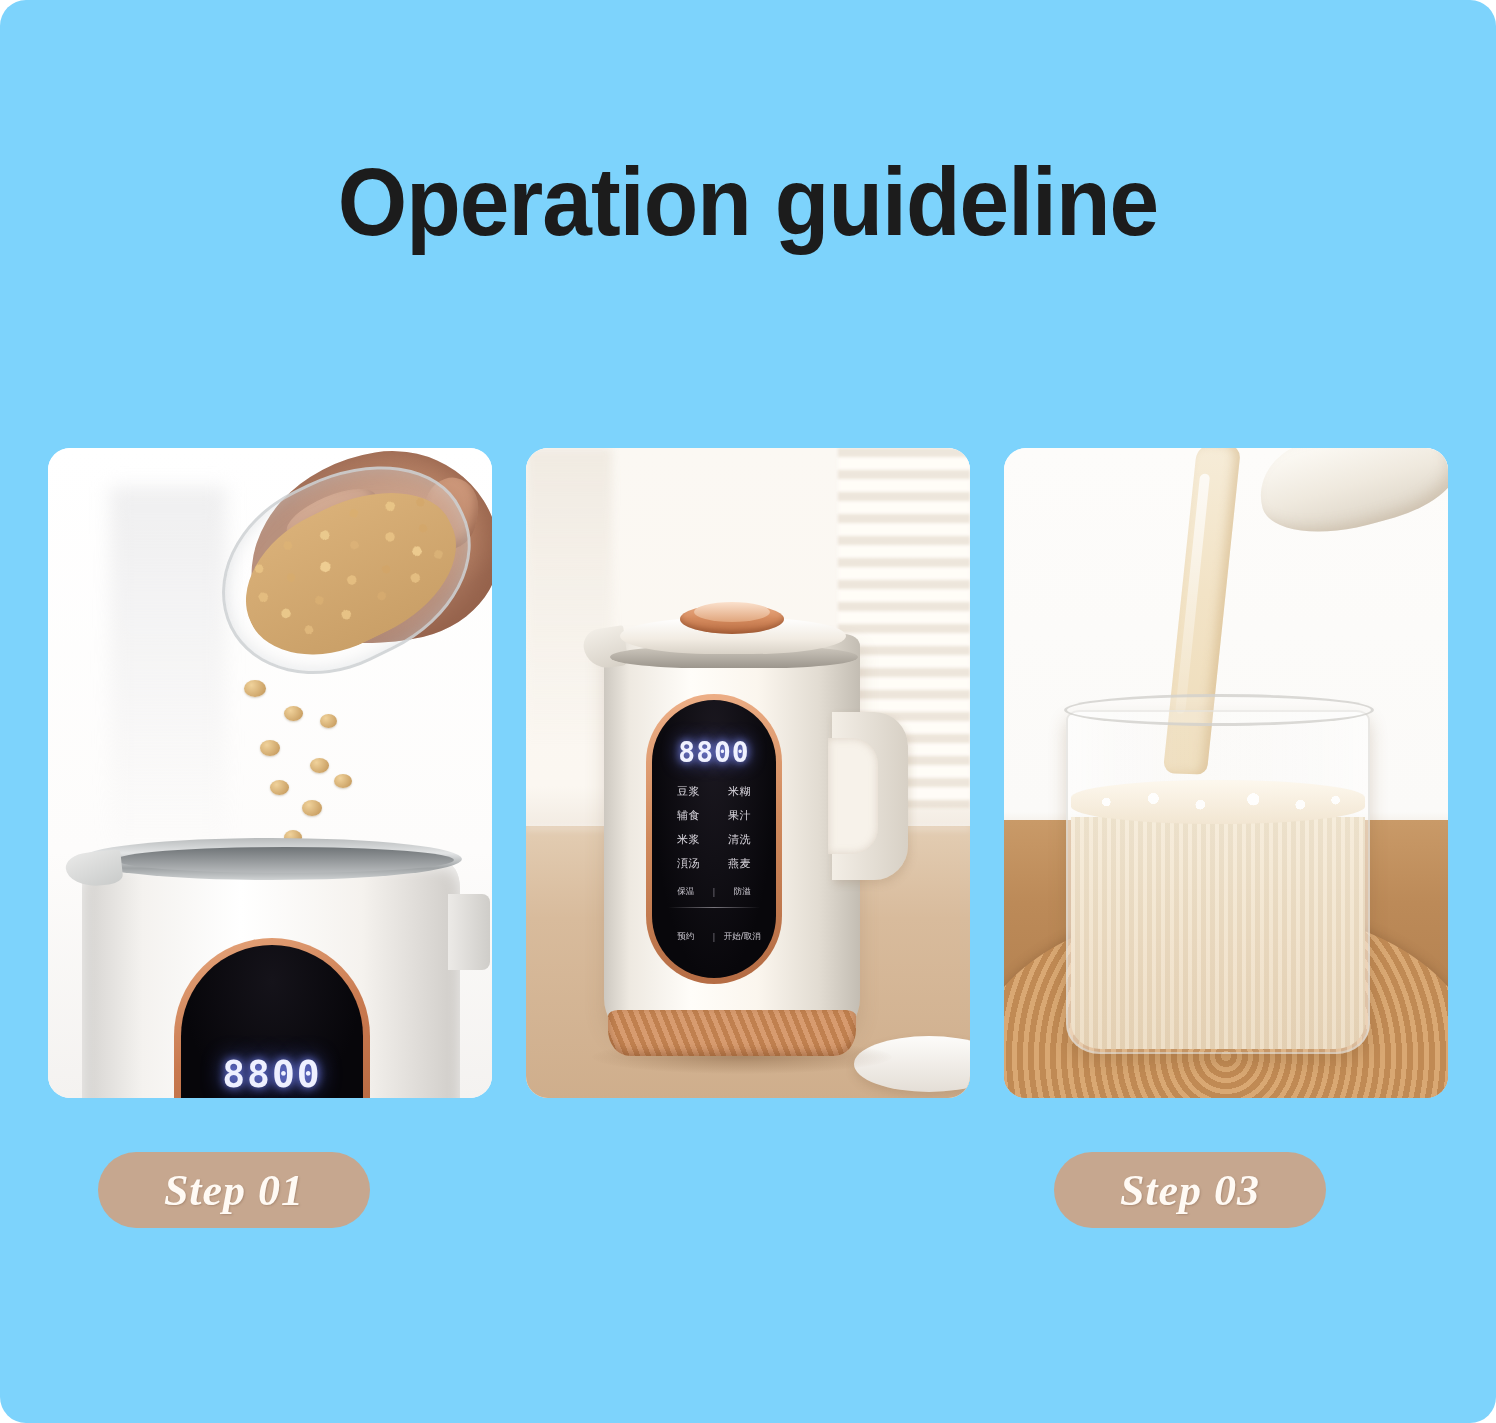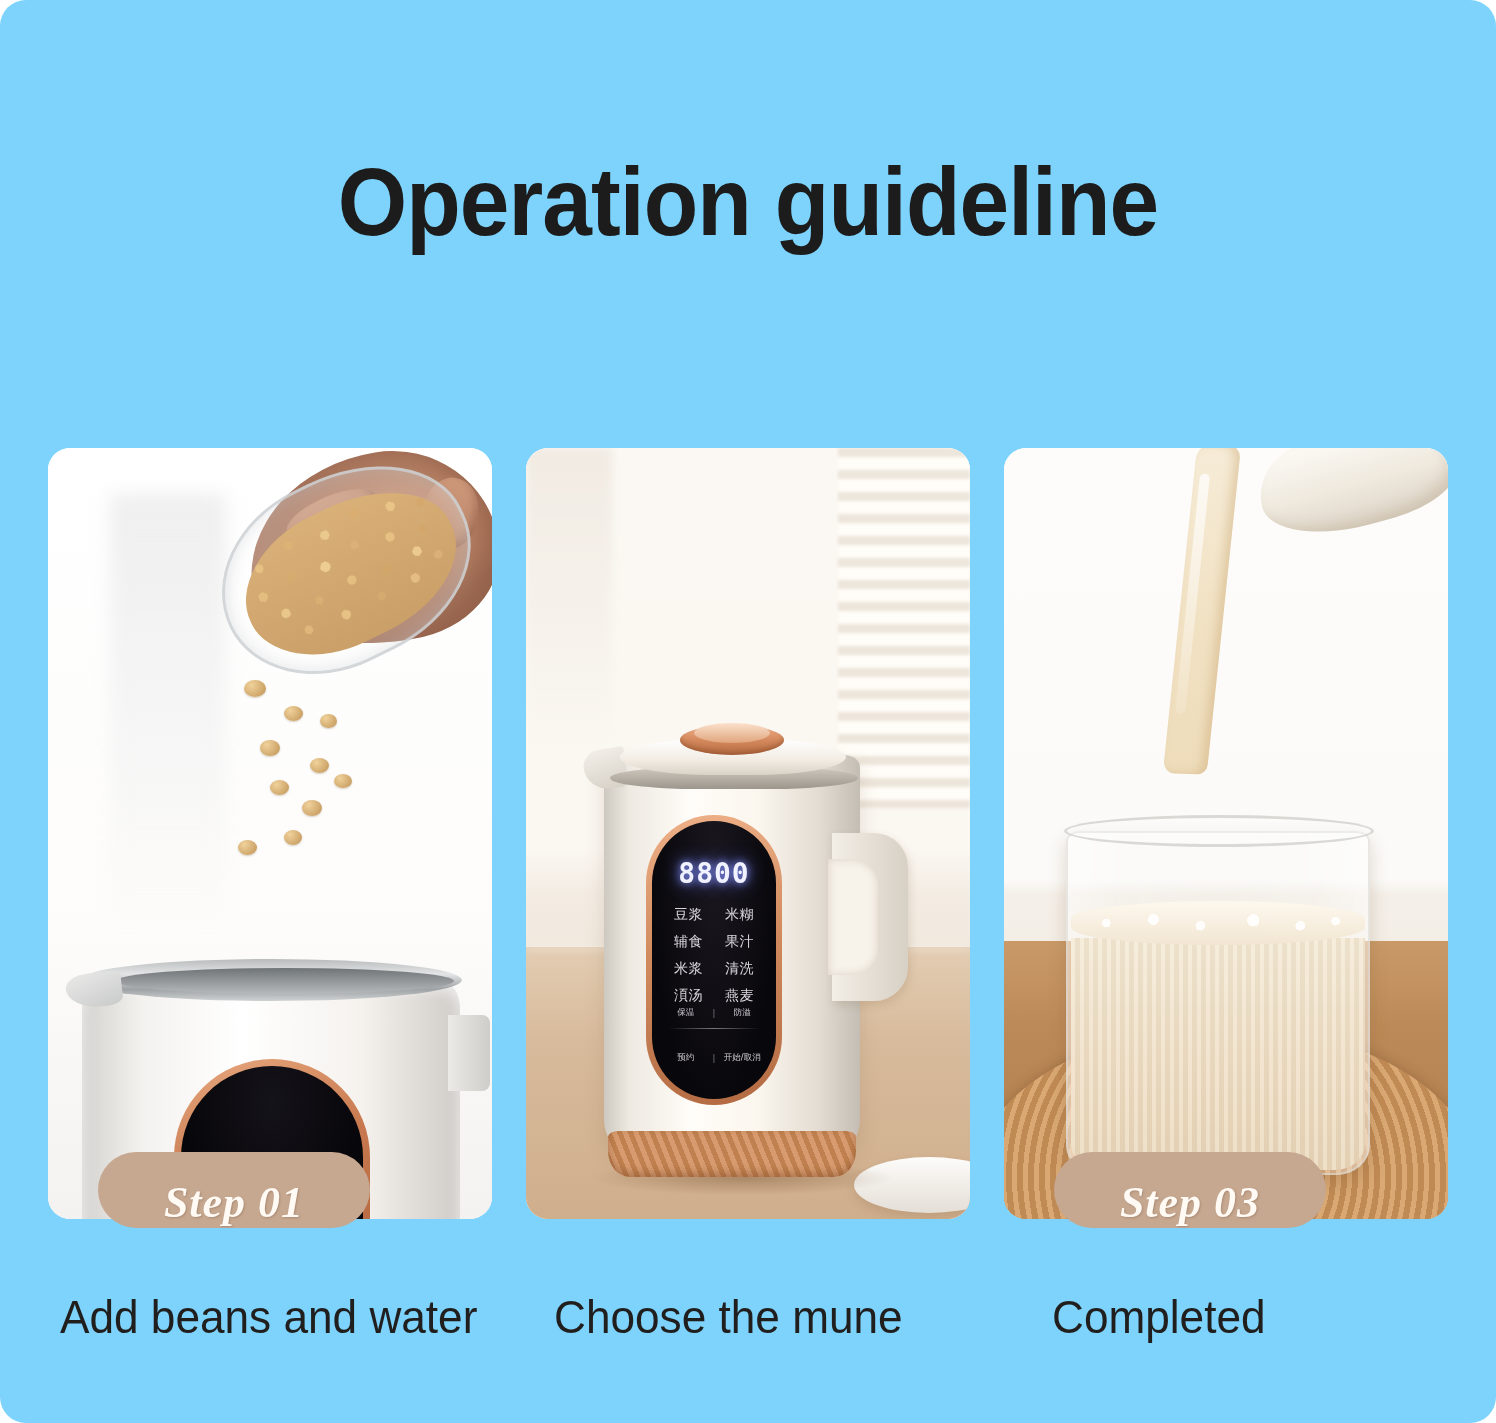--- a/index.html
+++ b/index.html
@@ -47,21 +47,21 @@
     top: 448px;
     left: 48px;
     width: 1400px;
     height: 650px;
     display: flex;
     justify-content: space-between;
   }
   .panel {
     position: relative;
     width: 444px;
-    height: 771px;
+    height: 650px;
     border-radius: 22px;
     overflow: hidden;
     background: #ffffff;
   }
 
   
   .p1-bg {
     position: absolute;
     inset: 0;
     background:
@@ -402,21 +402,21 @@
   .p2-btn-grid {
     position: absolute;
     left: 14px; right: 14px; top: 86px;
     display: grid;
     grid-template-columns: 1fr 1fr;
     row-gap: 13px;
     column-gap: 6px;
   }
   .p2-btn {
     font-family: "DejaVu Sans", sans-serif;
-    font-size: 14px;
+    font-size: 11px;
     line-height: 1;
     color: #e9e6ee;
     text-align: center;
     opacity: .92;
     letter-spacing: .5px;
   }
   .p2-ctl-grid {
     position: absolute;
     left: 12px; right: 12px; bottom: 26px;
   }
@@ -545,21 +545,21 @@
     display: flex;
     justify-content: space-between;
   }
   .badge-cell { width: 444px; }
   .badge {
     width: 272px;
     height: 76px;
     border-radius: 38px;
     background: #c6a78f;
     display: flex;
-    align-items: flex-end;
+    align-items: center;
     justify-content: center;
     margin-left: 50px;
   }
   .badge-label {
     font-family: "Liberation Serif", "DejaVu Serif", serif;
     font-style: italic;
     font-weight: bold;
     font-size: 44px;
     color: #fffaf4;
     letter-spacing: 1px;
@@ -712,25 +712,14 @@
         <span class="badge-label">Step 01</span>
       </div>
     </div>
     <div class="badge-cell">
       <div class="badge">
         <span class="badge-label">Step 03</span>
       </div>
     </div>
   </div>
 
-  <div id="captions">
-    <div class="caption-cell">
-      <div class="caption c1">Add beans and water</div>
-    </div>
-    <div class="caption-cell">
-      <div class="caption c2">Choose the mune</div>
-    </div>
-    <div class="caption-cell">
-      <div class="caption c3">Completed</div>
-    </div>
-  </div>
 
 </div>
 
 </body></html>

